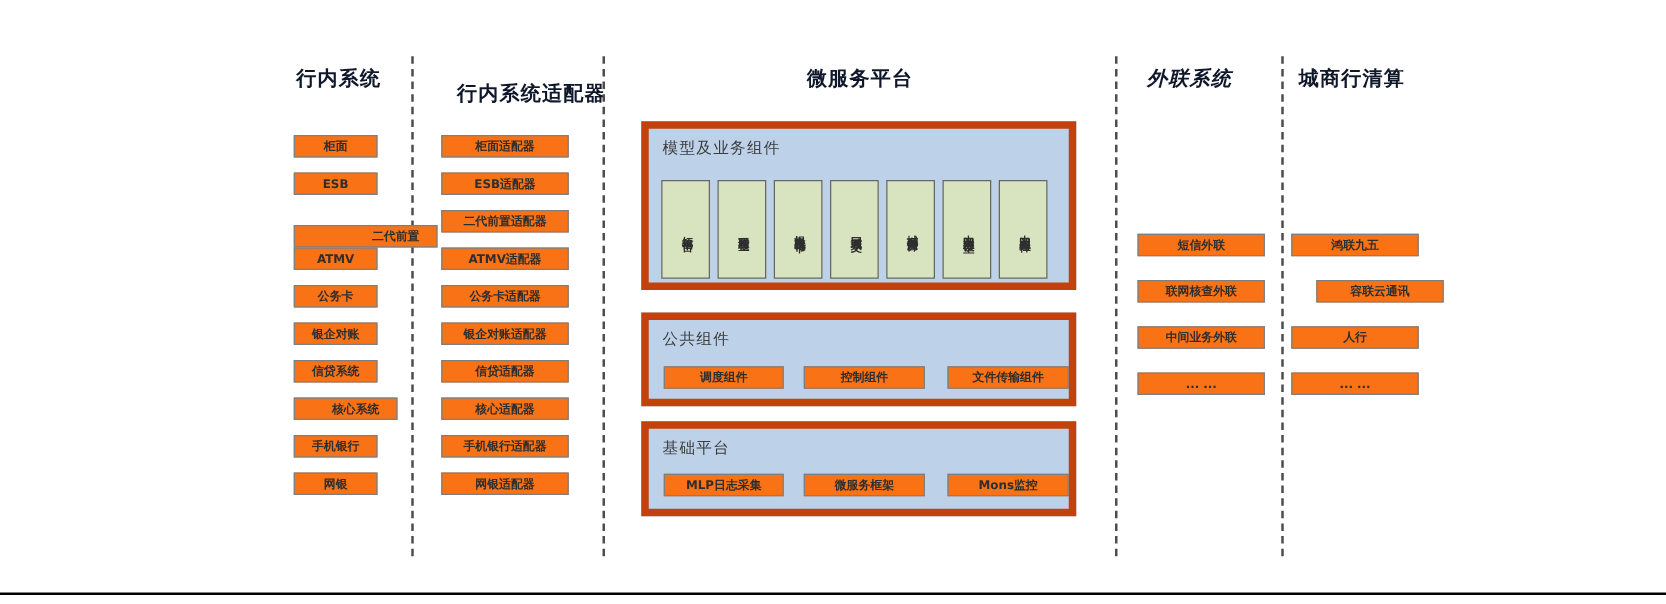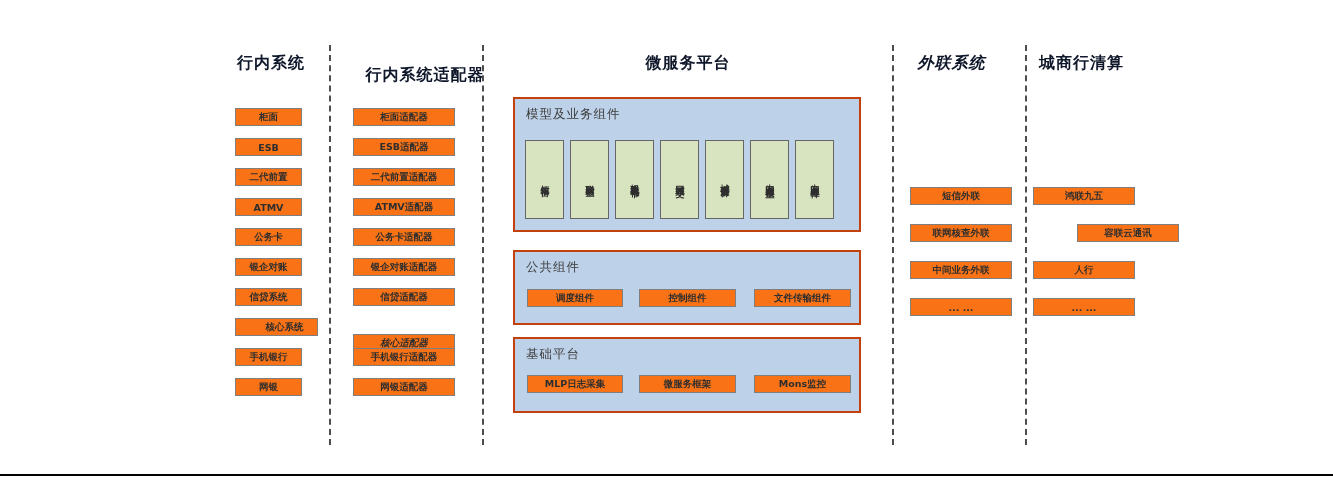--- a/index.html
+++ b/index.html
@@ -17,21 +17,21 @@
     border-left:2px dashed #4d4d4d;
   }
   .gbox {
     position:absolute; height:16px; background:#f97316; border:1px solid #7f7f7f;
     display:flex; align-items:center; justify-content:center;
     font-size:9.5px; font-weight:bold; color:#2e2e2e; white-space:nowrap;
     box-sizing:content-box;
   }
   .blue-group {
     position:absolute; left:513px; width:348px;
-    background:#bdd1e8; border:2px solid #c2410c; box-sizing:border-box;
+    background:#bdd1e8; border:6px solid #c2410c; box-sizing:border-box;
   }
   .blue-group-label {
     position:absolute; left:11px; top:7px;
     font-size:12.5px; color:#3d3d3d; letter-spacing:1px; white-space:nowrap;
   }
   .vbox {
     position:absolute; width:37px; height:77px; background:#d8e4c0; border:1px solid #666666;
     display:flex; align-items:center; justify-content:center;
     writing-mode:vertical-rl; text-orientation:upright;
     font-size:9px; font-weight:bold; color:#2e2e2e; letter-spacing:1px;
@@ -51,37 +51,37 @@
   <div class="hdr" style="left:889px;width:125px;font-style:italic;">外联系统</div>
   <div class="hdr" style="left:1019px;width:125px;">城商行清算</div>
 
   <div class="vsep" style="left:329px;"></div>
   <div class="vsep" style="left:482px;"></div>
   <div class="vsep" style="left:892px;"></div>
   <div class="vsep" style="left:1025px;"></div>
 
   <div class="gbox" style="left:235px;top:108px;width:65px;">柜面</div>
   <div class="gbox" style="left:235px;top:138px;width:65px;">ESB</div>
-  <div class="gbox" style="left:235px;top:168px;width:65px;">二代前置</div>
+  <div class="gbox" style="left:235px;top:180px;width:65px;padding-left:48px;">二代前置</div>
   <div class="gbox" style="left:235px;top:198px;width:65px;">ATMV</div>
   <div class="gbox" style="left:235px;top:228px;width:65px;">公务卡</div>
   <div class="gbox" style="left:235px;top:258px;width:65px;">银企对账</div>
   <div class="gbox" style="left:235px;top:288px;width:65px;">信贷系统</div>
   <div class="gbox" style="left:235px;top:318px;width:65px;padding-left:16px;">核心系统</div>
   <div class="gbox" style="left:235px;top:348px;width:65px;">手机银行</div>
   <div class="gbox" style="left:235px;top:378px;width:65px;">网银</div>
 
   <div class="gbox" style="left:353px;top:108px;width:100px;">柜面适配器</div>
   <div class="gbox" style="left:353px;top:138px;width:100px;">ESB适配器</div>
   <div class="gbox" style="left:353px;top:168px;width:100px;">二代前置适配器</div>
   <div class="gbox" style="left:353px;top:198px;width:100px;">ATMV适配器</div>
   <div class="gbox" style="left:353px;top:228px;width:100px;">公务卡适配器</div>
   <div class="gbox" style="left:353px;top:258px;width:100px;">银企对账适配器</div>
   <div class="gbox" style="left:353px;top:288px;width:100px;">信贷适配器</div>
-  <div class="gbox" style="left:353px;top:334px;width:100px;font-style:italic;">核心适配器</div>
+  <div class="gbox" style="left:353px;top:318px;width:100px;">核心适配器</div>
   <div class="gbox" style="left:353px;top:348px;width:100px;">手机银行适配器</div>
   <div class="gbox" style="left:353px;top:378px;width:100px;">网银适配器</div>
 
   <div class="blue-group" style="top:97px;height:135px;">
     <div class="blue-group-label">模型及业务组件</div>
     <div class="vbox" style="left:10px;top:41px;">短信平台</div>
     <div class="vbox" style="left:55px;top:41px;">联网核查</div>
     <div class="vbox" style="left:100px;top:41px;">银联及银行卡</div>
     <div class="vbox" style="left:145px;top:41px;">同城票交</div>
     <div class="vbox" style="left:190px;top:41px;">城商行清算</div>
@@ -102,19 +102,19 @@
     <div class="gbox" style="left:124px;top:36px;width:95px;">微服务框架</div>
     <div class="gbox" style="left:239px;top:36px;width:95px;">Mons监控</div>
   </div>
 
   <div class="gbox" style="left:910px;top:187px;width:100px;">短信外联</div>
   <div class="gbox" style="left:910px;top:224px;width:100px;">联网核查外联</div>
   <div class="gbox" style="left:910px;top:261px;width:100px;">中间业务外联</div>
   <div class="gbox" style="left:910px;top:298px;width:100px;">... ...</div>
 
   <div class="gbox" style="left:1033px;top:187px;width:100px;text-align:center;">鸿联九五</div>
-  <div class="gbox" style="left:1077px;top:224px;width:100px;">容联云通讯</div>
+  <div class="gbox" style="left:1053px;top:224px;width:100px;">容联云通讯</div>
   <div class="gbox" style="left:1033px;top:261px;width:100px;">人行</div>
   <div class="gbox" style="left:1033px;top:298px;width:100px;">... ...</div>
 
   <div class="bottom-line"></div>
 
 </div>
 
 </body></html>

